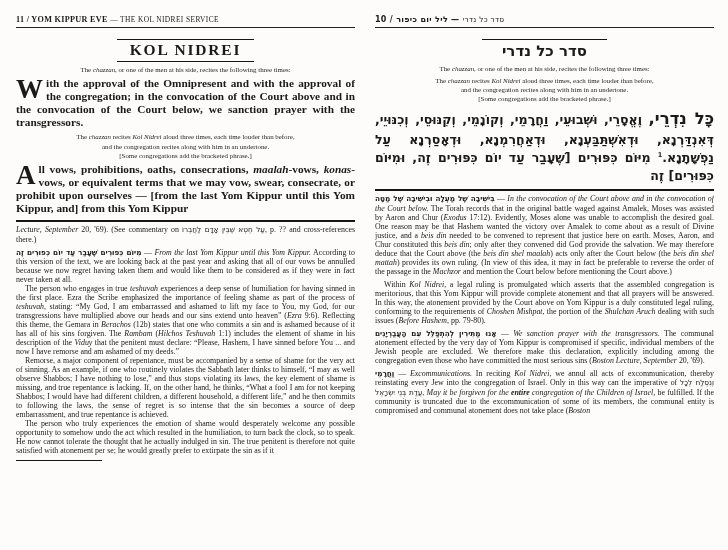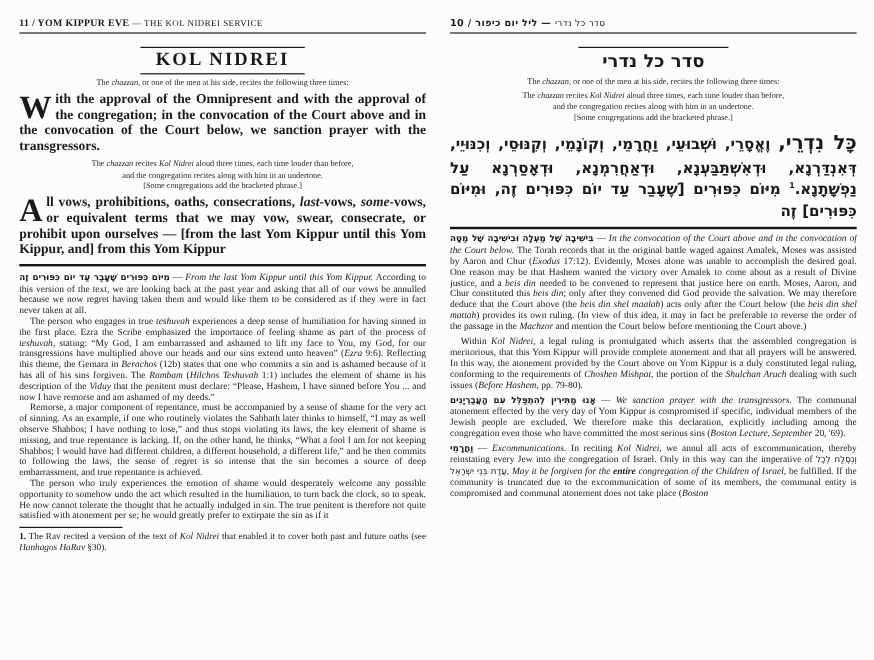--- a/index.html
+++ b/index.html
@@ -58,33 +58,33 @@
     <div class="title-wrap">
       <div class="page-title dbl">KOL NIDREI</div>
     </div>
 
     <div class="instr">The <i>chazzan</i>, or one of the men at his side, recites the following three times:</div>
 
     <p class="main-en"><span class="dropcap">W</span><span>ith the approval of the Omnipresent and with the approval of the congregation; in the convocation of the Court above and in the convocation of the Court below, we sanction prayer with the transgressors.</span></p>
 
     <div class="instr">The <i>chazzan</i> recites <i>Kol Nidrei</i> aloud three times, each time louder than before,<br>and the congregation recites along with him in an undertone.<br>[Some congregations add the bracketed phrase.]</div>
 
-    <p class="main-en"><span class="dropcap">A</span><span>ll vows, prohibitions, oaths, consecrations, <i>last</i>-vows, <i>some</i>-vows, or equivalent terms that we may vow, swear, consecrate, or prohibit upon ourselves — [from the last Yom Kippur until this Yom Kippur, and] from this Yom Kippur</span></p>
+    <p class="main-en"><span class="dropcap">A</span><span>ll vows, prohibitions, oaths, consecrations, <i>maalah</i>-vows, <i>konas</i>-vows, or equivalent terms that we may vow, swear, consecrate, or prohibit upon ourselves — [from the last Yom Kippur until this Yom Kippur, and] from this Yom Kippur</span></p>
 
     <div class="rule-thick"></div>
 
     <div class="commentary">
+      <p class="c"><i>Lecture, September</i> 20, '69). (See commentary on <span class="heb">עַל חֵטְא שֶׁבֵּין אָדָם לַחֲבֵרוֹ</span>, p. ?? and cross-references there.)</p>
       <p class="c gap"><b class="heb">מִיּוֹם כִּפּוּרִים שֶׁעָבַר עַד יוֹם כִּפּוּרִים זֶה</b> — <i>From the last Yom Kippur until this Yom Kippur.</i> According to this version of the text, we are looking back at the past year and asking that all of our vows be annulled because we now regret having taken them and would like them to be considered as if they were in fact never taken at all.</p>
       <p class="c ind">The person who engages in true <i>teshuvah</i> experiences a deep sense of humiliation for having sinned in the first place. Ezra the Scribe emphasized the importance of feeling shame as part of the process of <i>teshuvah</i>, stating: “My God, I am embarrassed and ashamed to lift my face to You, my God, for our transgressions have multiplied above our heads and our sins extend unto heaven” (<i>Ezra</i> 9:6). Reflecting this theme, the Gemara in <i>Berachos</i> (12b) states that one who commits a sin and is ashamed because of it has all of his sins forgiven. The <i>Rambam</i> (<i>Hilchos Teshuvah</i> 1:1) includes the element of shame in his description of the <i>Viduy</i> that the penitent must declare: “Please, Hashem, I have sinned before You ... and now I have remorse and am ashamed of my deeds.”</p>
       <p class="c ind">Remorse, a major component of repentance, must be accompanied by a sense of shame for the very act of sinning. As an example, if one who routinely violates the Sabbath later thinks to himself, “I may as well observe Shabbos; I have nothing to lose,” and thus stops violating its laws, the key element of shame is missing, and true repentance is lacking. If, on the other hand, he thinks, “What a fool I am for not keeping Shabbos; I would have had different children, a different household, a different life,” and he then commits to following the laws, the sense of regret is so intense that the sin becomes a source of deep embarrassment, and true repentance is achieved.</p>
       <p class="c ind">The person who truly experiences the emotion of shame would desperately welcome any possible opportunity to somehow undo the act which resulted in the humiliation, to turn back the clock, so to speak. He now cannot tolerate the thought that he actually indulged in sin. The true penitent is therefore not quite satisfied with atonement per se; he would greatly prefer to extirpate the sin as if it</p>
     </div>
 
     <div class="fn-rule"></div>
-    <p class="footnote"><b>1.</b> The Rav recited a version of the text of <i>Kol Nidrei</i> that enabled it to cover both past and future oaths (see <i>Hanhagos HaRav</i> §30).</p>
   </section>
 
   <section class="page">
     <div class="pg-header rtl"><span class="hdr-light">סדר כל נדרי</span> — <b>ליל יום כיפור</b> / 10</div>
 
     <div class="title-wrap">
       <div class="page-title heb-title">סדר כל נדרי</div>
     </div>
 
     <div class="instr">The <i>chazzan</i>, or one of the men at his side, recites the following three times:</div>

